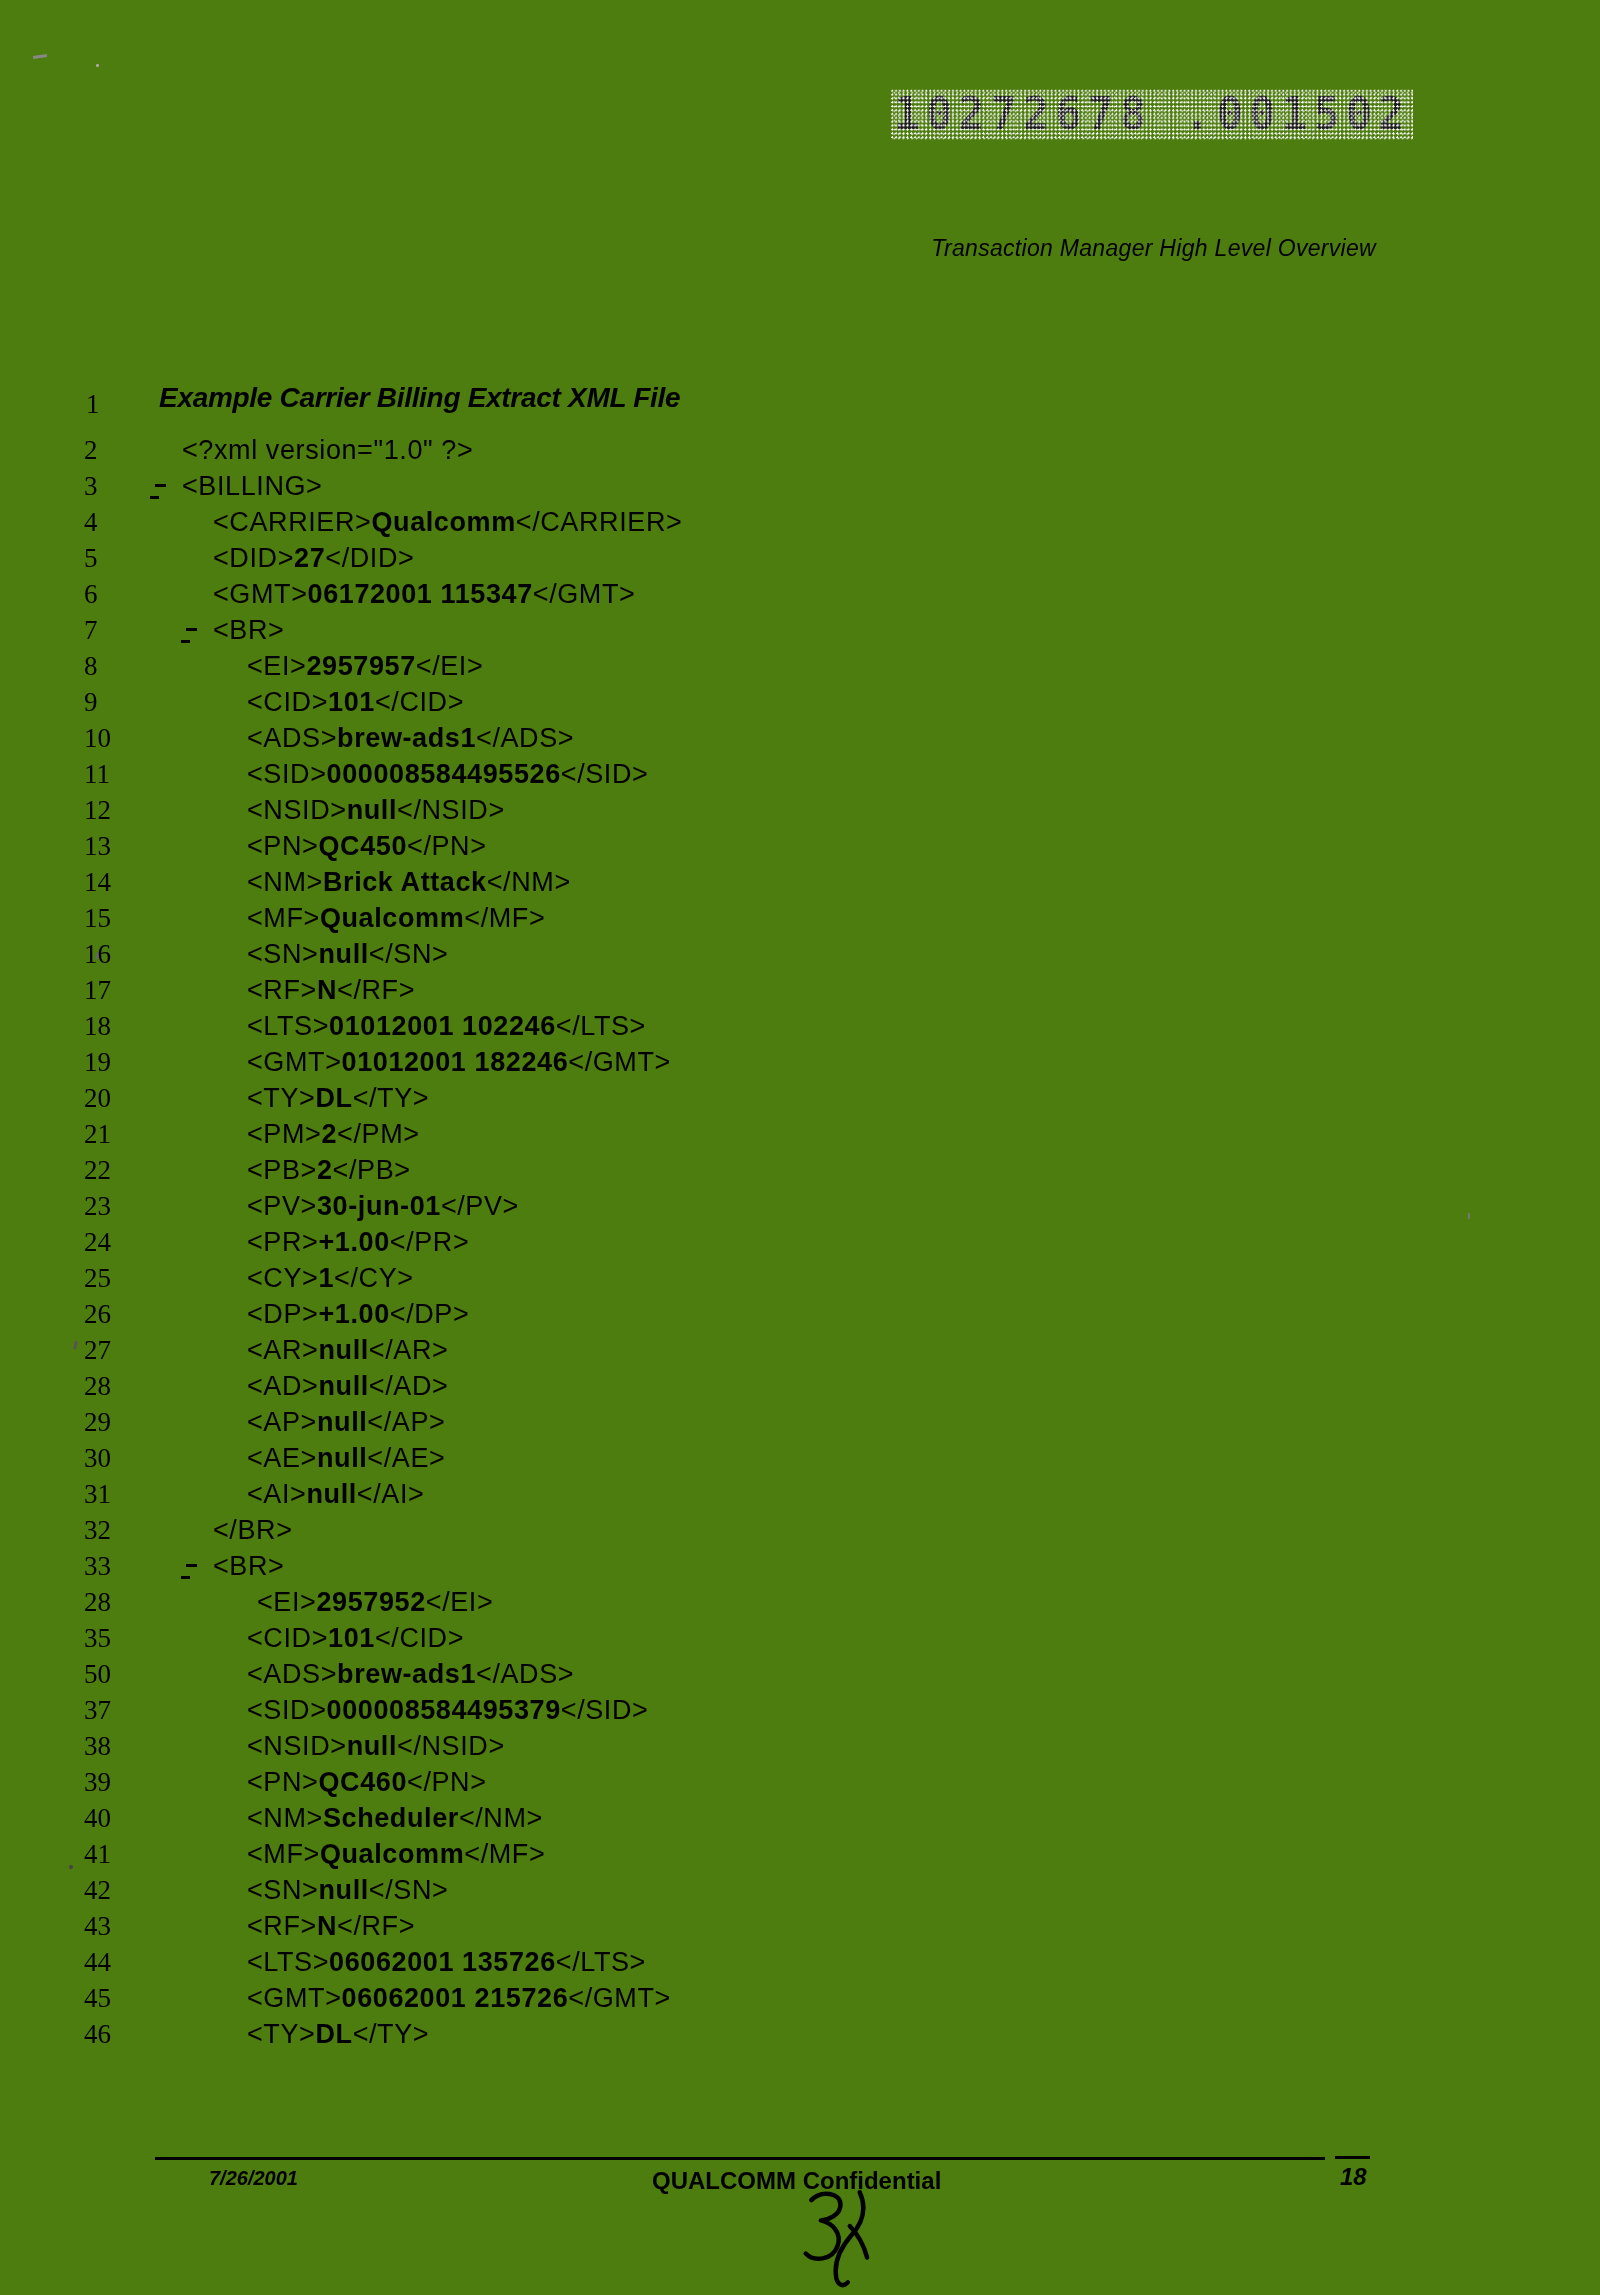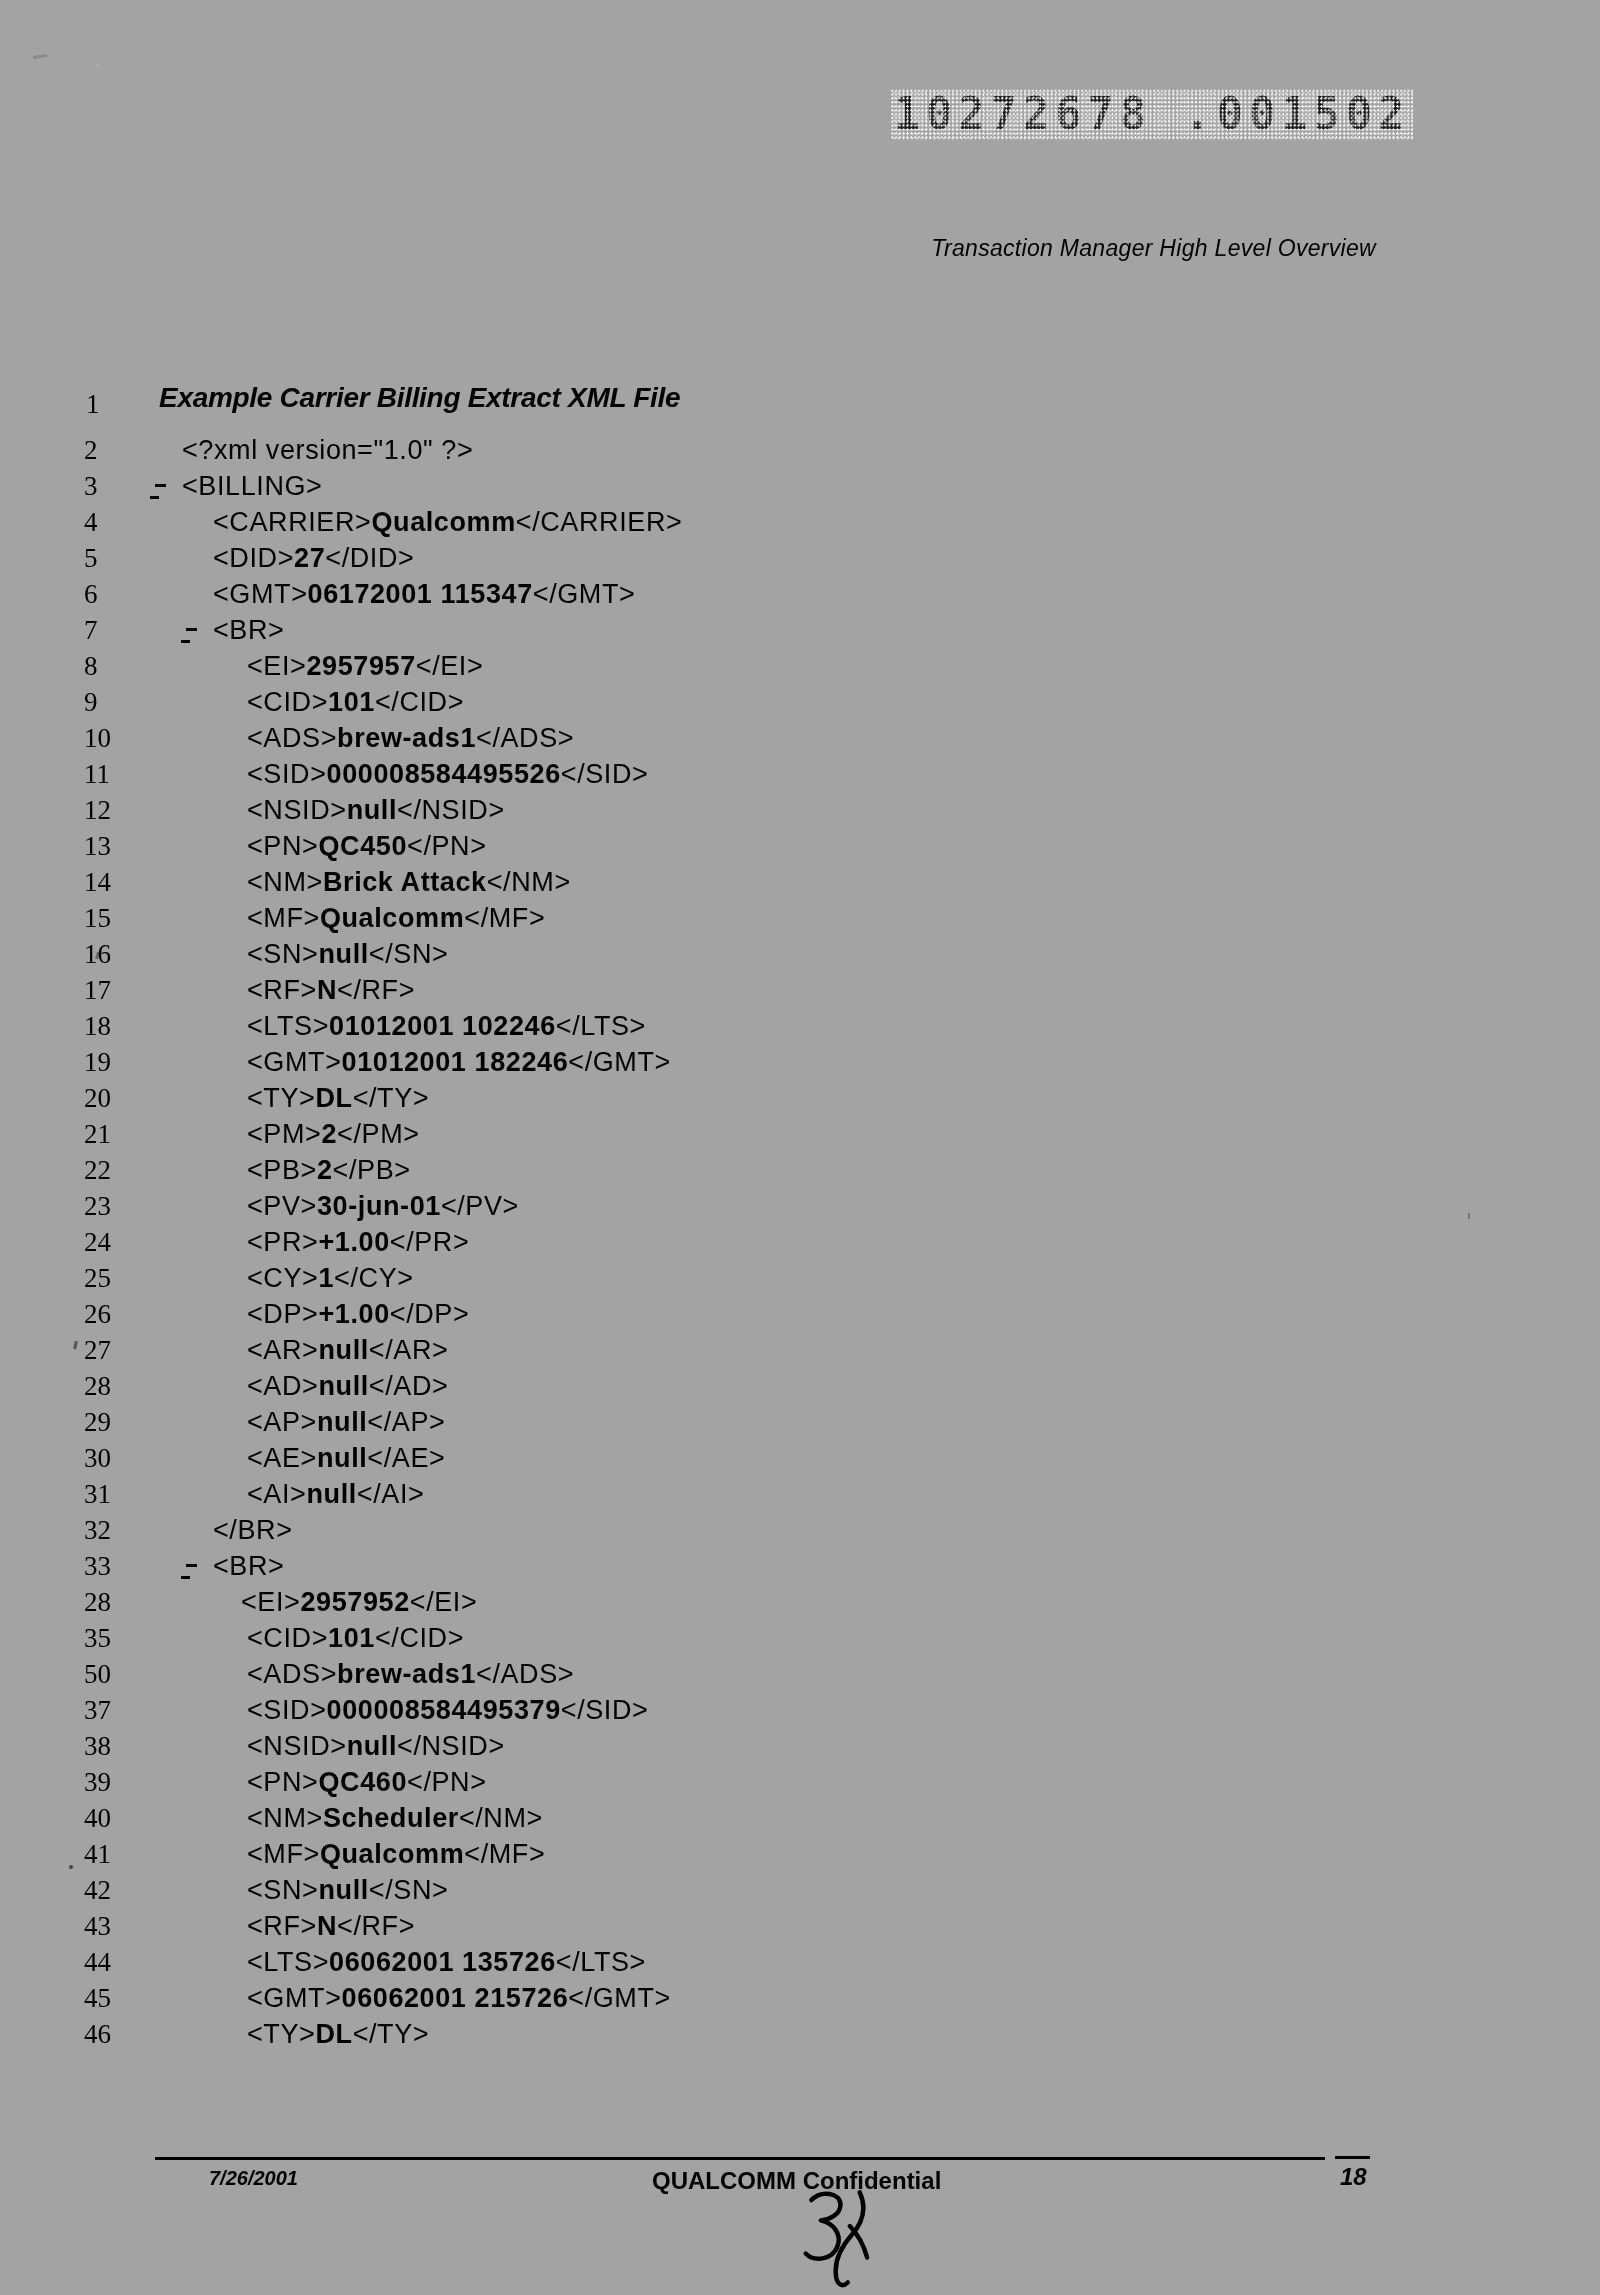--- a/index.html
+++ b/index.html
@@ -1,19 +1,19 @@
 <!DOCTYPE html>
 <html style="font-size:10.2px"><head>
 <meta charset="utf-8">
 <style>
   html,body{margin:0;padding:0;background:#e8e8e8;}
   .page{
     position:relative;
     width:1600px;height:2295px;
-    background:#a3a3a3;
+    background:#4d7c0f;
     overflow:hidden;
     font-family:"Liberation Sans",sans-serif;
     color:#000;
   }
   
   .stamp{
     position:absolute;left:894px;top:93px;
     font-family:"DejaVu Sans Mono",monospace;
     font-weight:bold;font-size:43px;line-height:1;
     letter-spacing:6.4px;color:#1c1c1c;
@@ -236,21 +236,21 @@
         <span class="num">32</span>
         <span class="code" style="left: 213px;"><span>&lt;/BR&gt;</span></span>
       </div>
       <div class="line">
         <span class="num">33</span>
         <span class="dash" style="left: 185px;"></span>
         <span class="code" style="left: 213px;"><span>&lt;BR&gt;</span></span>
       </div>
       <div class="line">
         <span class="num">28</span>
-        <span class="code" style="left: 241px;"><span>&lt;EI&gt;</span><b>2957952</b><span>&lt;/EI&gt;</span></span>
+        <span class="code" style="left: 257px;"><span>&lt;EI&gt;</span><b>2957952</b><span>&lt;/EI&gt;</span></span>
       </div>
       <div class="line">
         <span class="num">35</span>
         <span class="code" style="left: 247px;"><span>&lt;CID&gt;</span><b>101</b><span>&lt;/CID&gt;</span></span>
       </div>
       <div class="line">
         <span class="num">50</span>
         <span class="code" style="left: 247px;"><span>&lt;ADS&gt;</span><b>brew-ads1</b><span>&lt;/ADS&gt;</span></span>
       </div>
       <div class="line">

